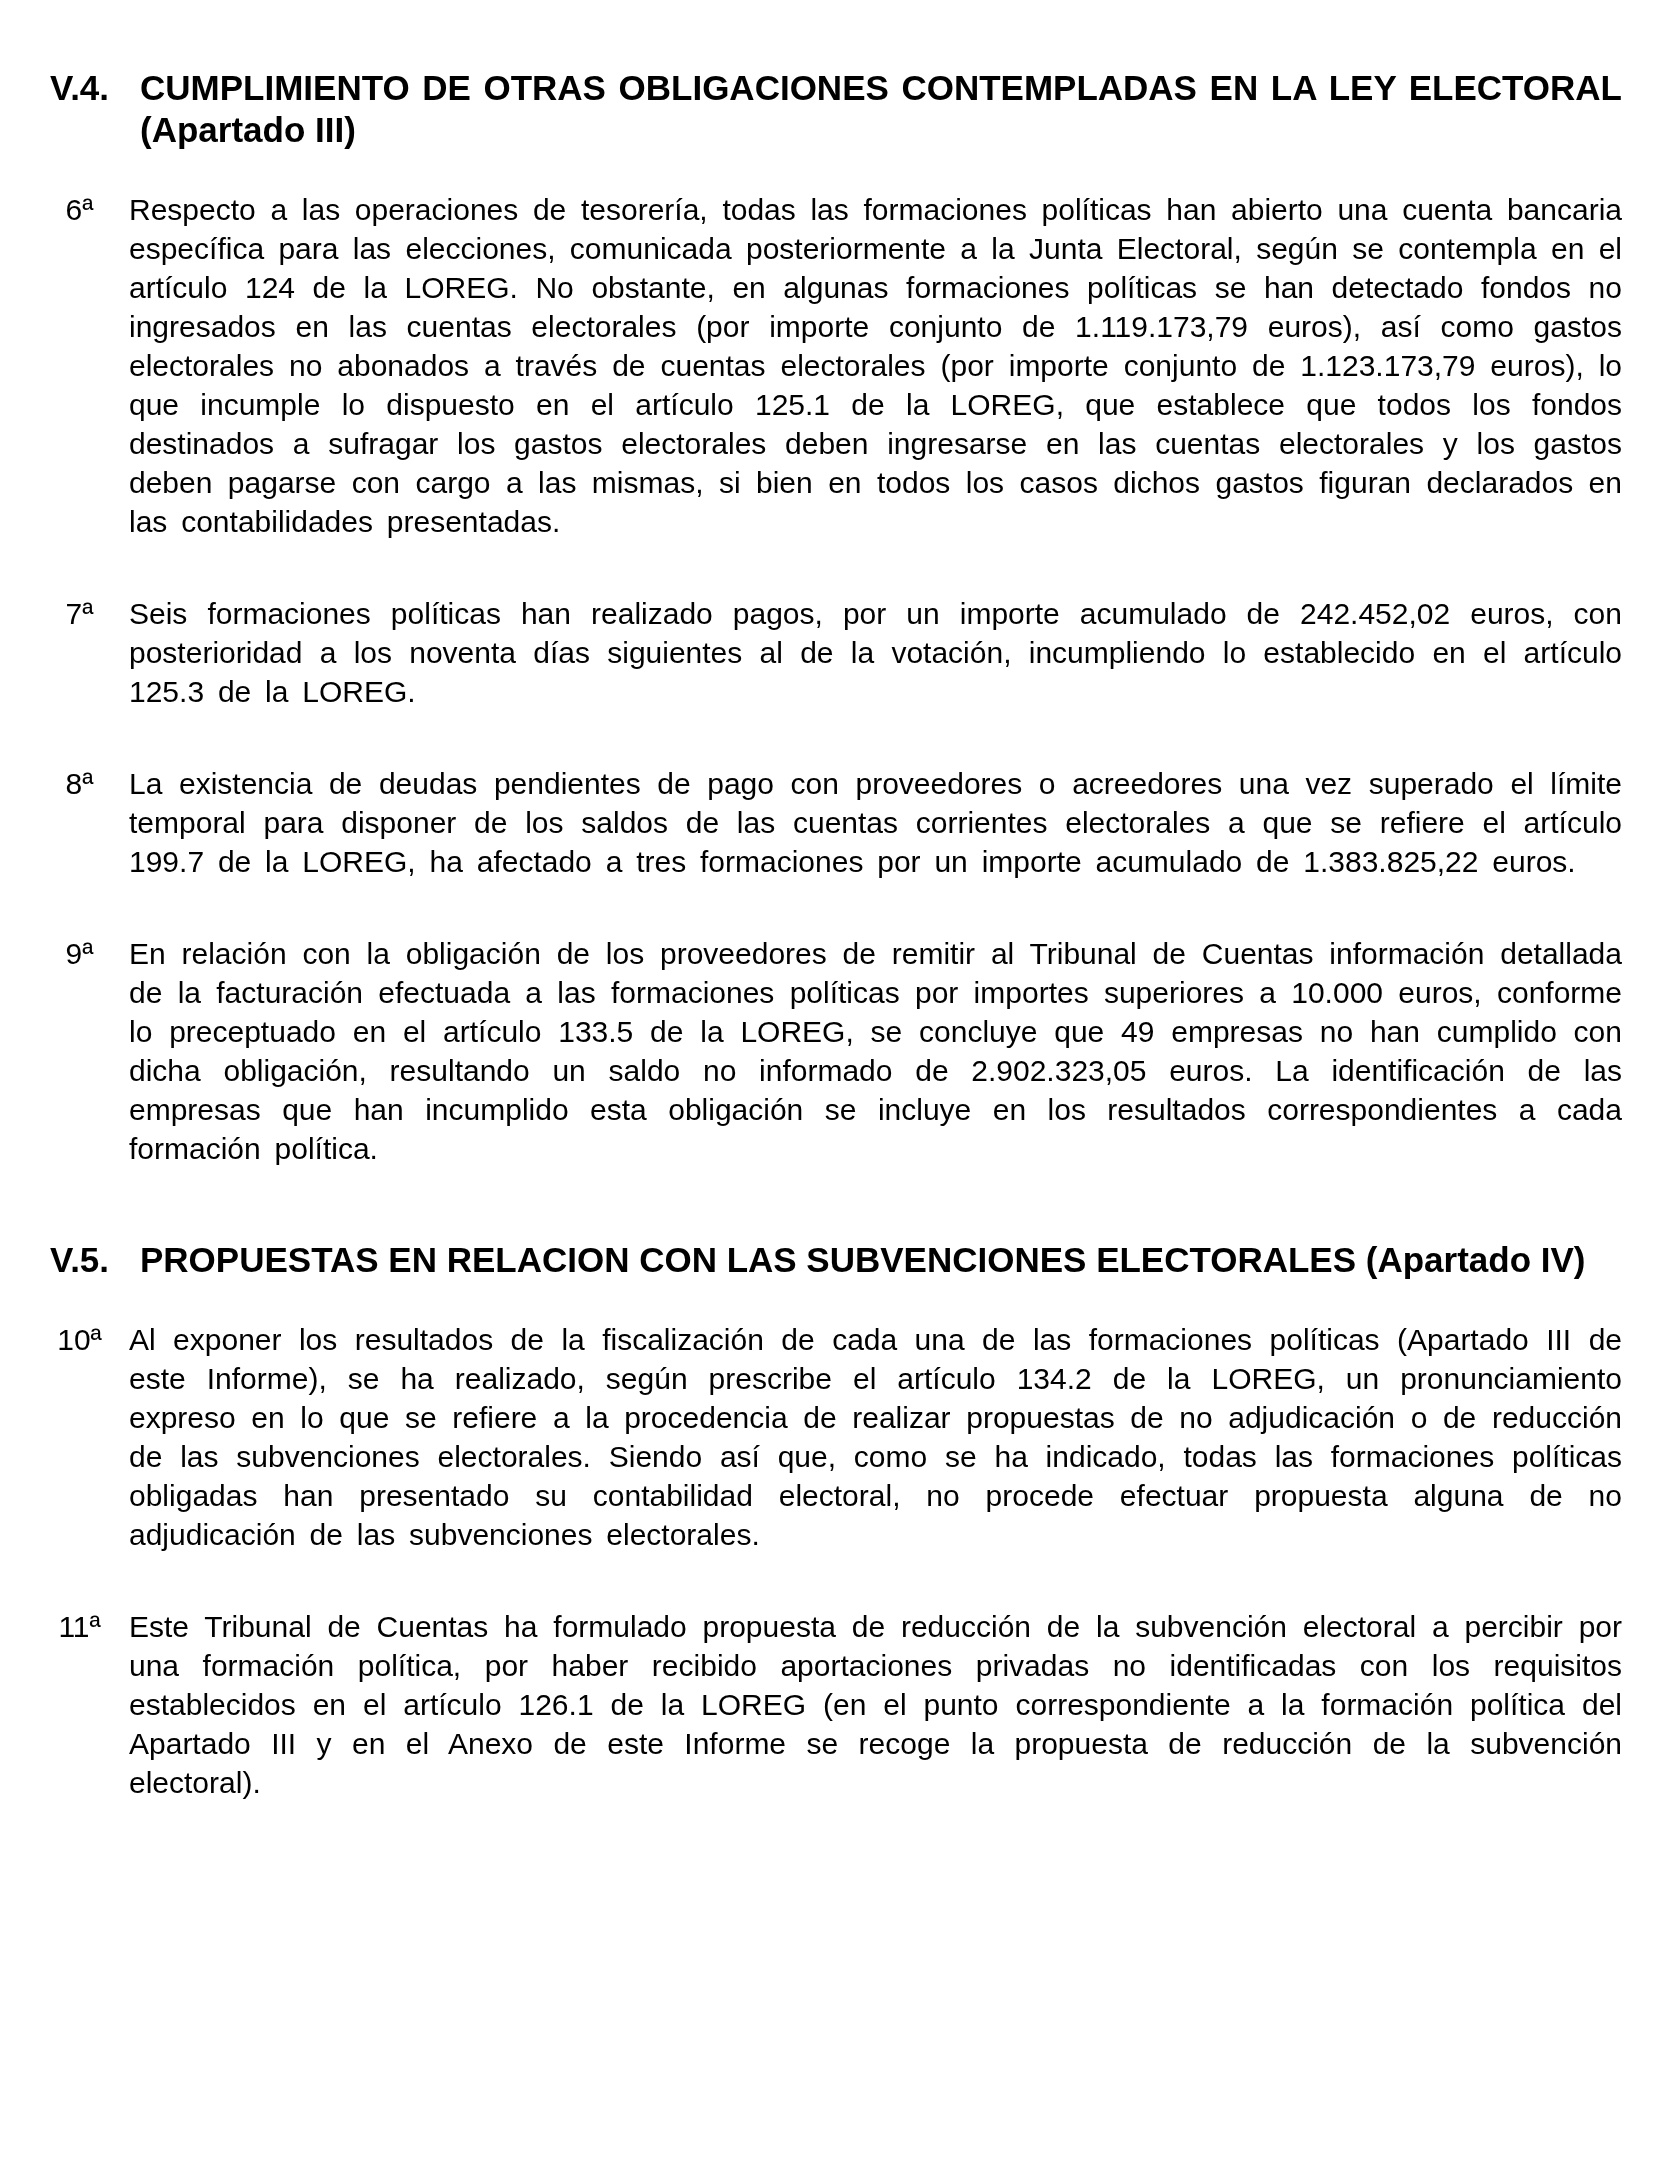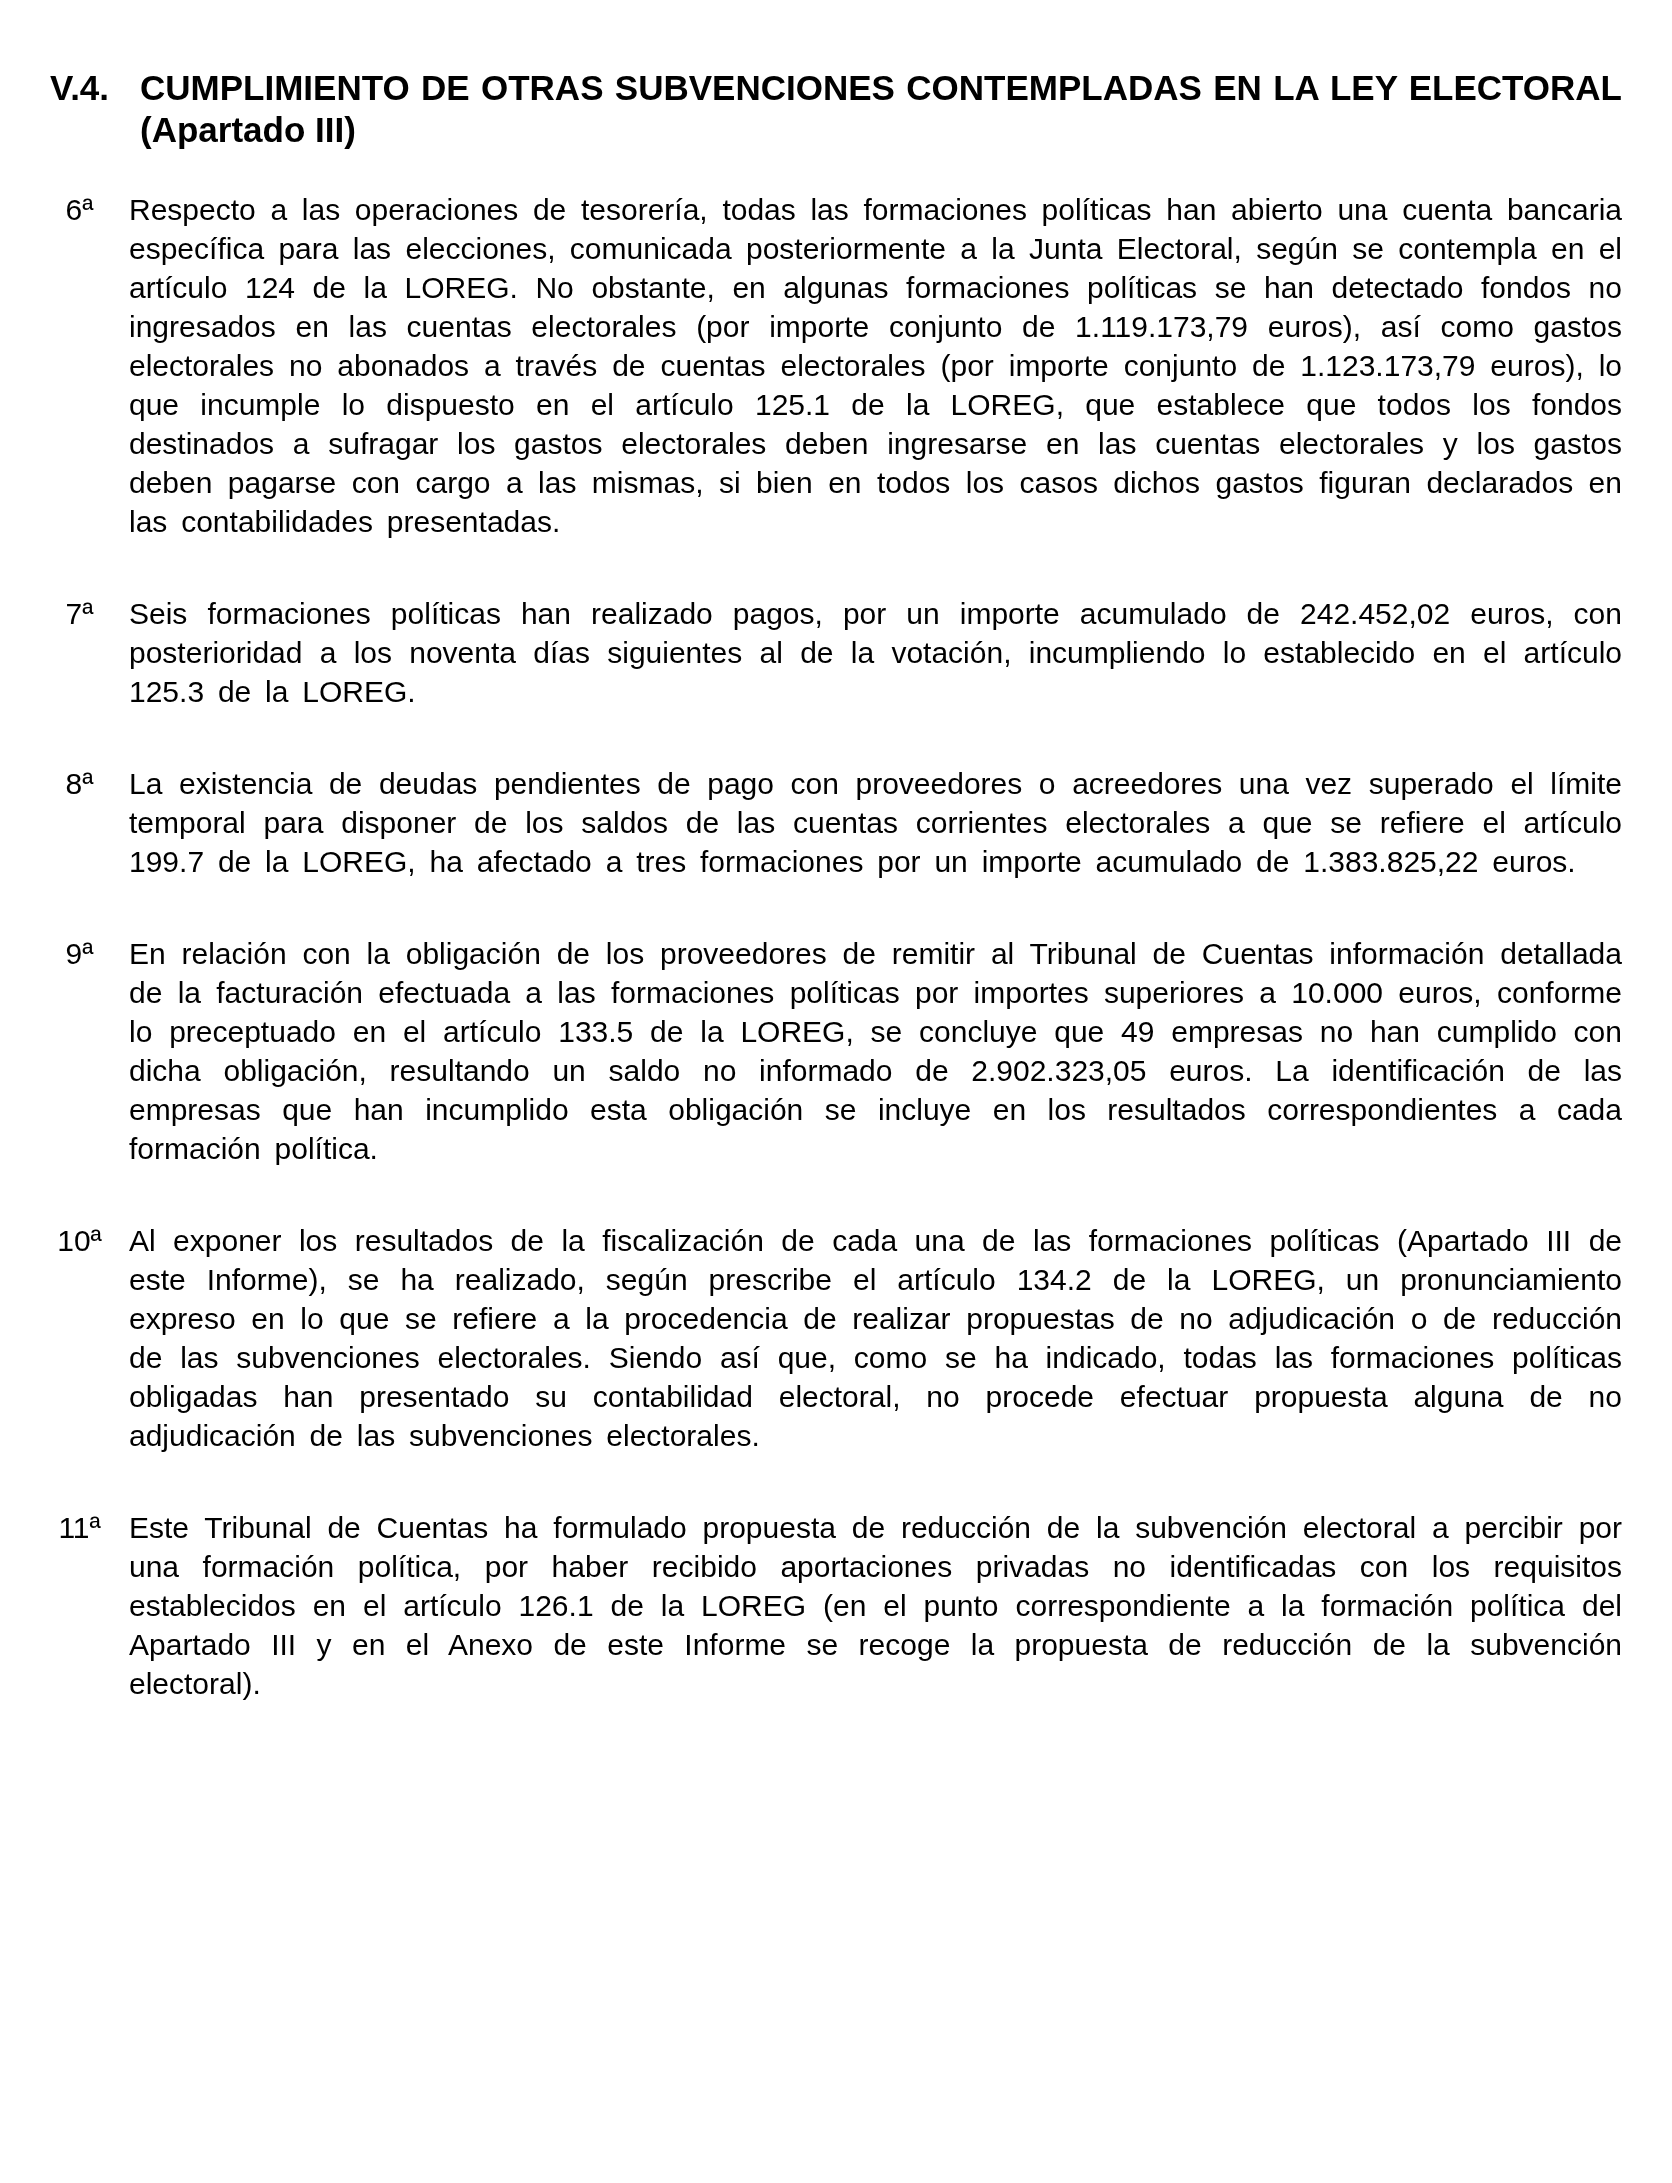--- a/index.html
+++ b/index.html
@@ -60,21 +60,21 @@
     font-weight: normal;
   }
 </style>
 </head>
 <body>
 
 <div class="page">
 
   <div class="section-heading v4">
     <span class="sec-num">V.4.</span>
-    <span class="sec-title">CUMPLIMIENTO DE OTRAS SUBVENCIONES CONTEMPLADAS EN LA LEY ELECTORAL (Apartado III)</span>
+    <span class="sec-title">CUMPLIMIENTO DE OTRAS OBLIGACIONES CONTEMPLADAS EN LA LEY ELECTORAL (Apartado III)</span>
   </div>
 
   <div class="para">
     <span class="marker">6ª</span>
     <span class="ptext"><span>Respecto a las operaciones de tesorería, todas las formaciones políticas han abierto una cuenta bancaria específica para las elecciones, comunicada posteriormente a la Junta Electoral, según se contempla en el artículo 124 de la LOREG. No obstante, en algunas formaciones políticas se han detectado fondos no ingresados en las cuentas electorales (por importe conjunto de 1.119.173,79 euros), así como gastos electorales no abonados a través de cuentas electorales (por importe conjunto de 1.123.173,79 euros), lo que incumple lo dispuesto en el artículo 125.1 de la LOREG, que establece que todos los fondos destinados a sufragar los gastos electorales deben ingresarse en las cuentas electorales y los gastos deben pagarse con cargo a las mismas, si bien en todos los casos dichos gastos figuran declarados en las contabilidades presentadas.</span></span>
   </div>
 
   <div class="para">
     <span class="marker">7ª</span>
     <span class="ptext"><span>Seis formaciones políticas han realizado pagos, por un importe acumulado de 242.452,02 euros, con posterioridad a los noventa días siguientes al de la votación, incumpliendo lo establecido en el artículo 125.3 de la LOREG.</span></span>
@@ -83,20 +83,24 @@
   <div class="para">
     <span class="marker">8ª</span>
     <span class="ptext"><span>La existencia de deudas pendientes de pago con proveedores o acreedores una vez superado el límite temporal para disponer de los saldos de las cuentas corrientes electorales a que se refiere el artículo 199.7 de la LOREG, ha afectado a tres formaciones por un importe acumulado de 1.383.825,22 euros.</span></span>
   </div>
 
   <div class="para">
     <span class="marker">9ª</span>
     <span class="ptext"><span>En relación con la obligación de los proveedores de remitir al Tribunal de Cuentas información detallada de la facturación efectuada a las formaciones políticas por importes superiores a 10.000 euros, conforme lo preceptuado en el artículo 133.5 de la LOREG, se concluye que 49 empresas no han cumplido con dicha obligación, resultando un saldo no informado de 2.902.323,05 euros. La identificación de las empresas que han incumplido esta obligación se incluye en los resultados correspondientes a cada formación política.</span></span>
   </div>
 
+  <div class="section-heading v5">
+    <span class="sec-num">V.5.</span>
+    <span class="sec-title">PROPUESTAS EN RELACION CON LAS SUBVENCIONES ELECTORALES (Apartado IV)</span>
+  </div>
 
   <div class="para">
     <span class="marker">10ª</span>
     <span class="ptext"><b>Al exponer los resultados de la fiscalización de cada una de las formaciones políticas</b><span> (Apartado III de este Informe), se ha realizado, según prescribe el artículo 134.2 de la LOREG, un pronunciamiento expreso en lo que se refiere a la procedencia de realizar propuestas de no adjudicación o de reducción de las subvenciones electorales. Siendo así que, como se ha indicado, todas las formaciones políticas obligadas han presentado su contabilidad electoral, no procede efectuar propuesta alguna de no adjudicación de las subvenciones electorales.</span></span>
   </div>
 
   <div class="para">
     <span class="marker">11ª</span>
     <span class="ptext"><span>Este Tribunal de Cuentas ha formulado propuesta de reducción de la subvención electoral a percibir por una formación política, por haber recibido aportaciones privadas no identificadas con los requisitos establecidos en el artículo 126.1 de la LOREG (en el punto correspondiente a la formación política del Apartado III y en el Anexo de este Informe se recoge la propuesta de reducción de la subvención electoral).</span></span>
   </div>

